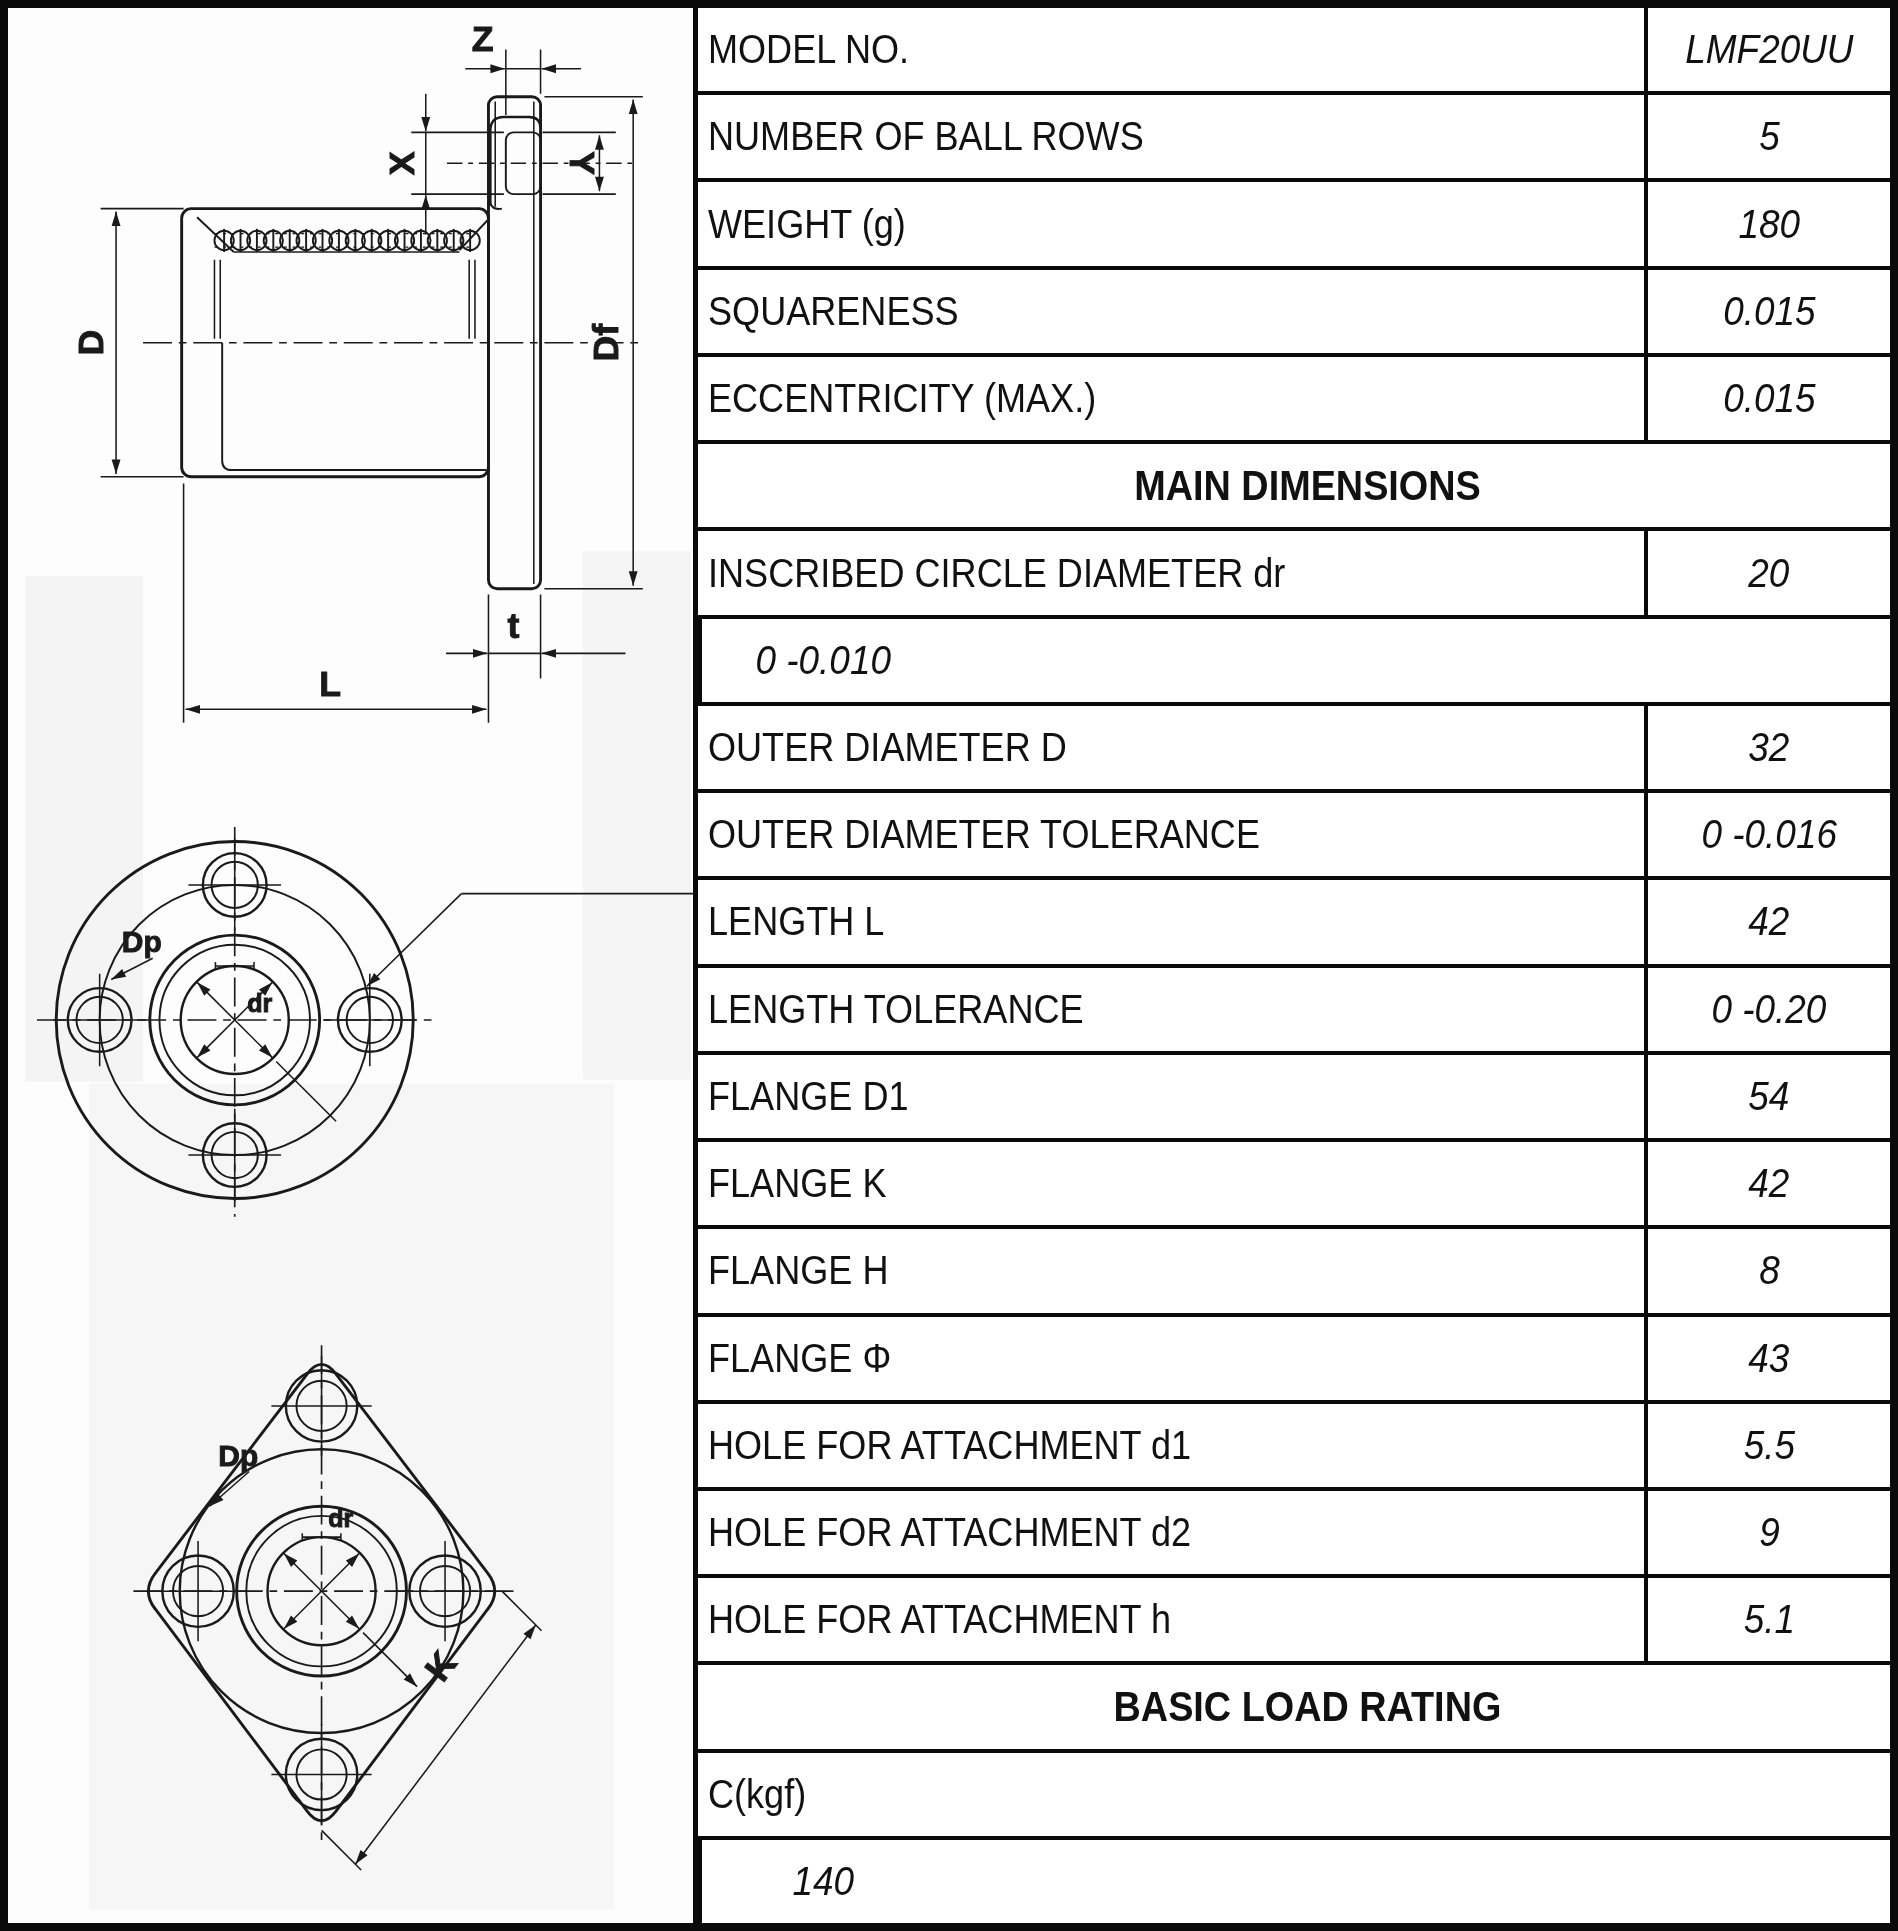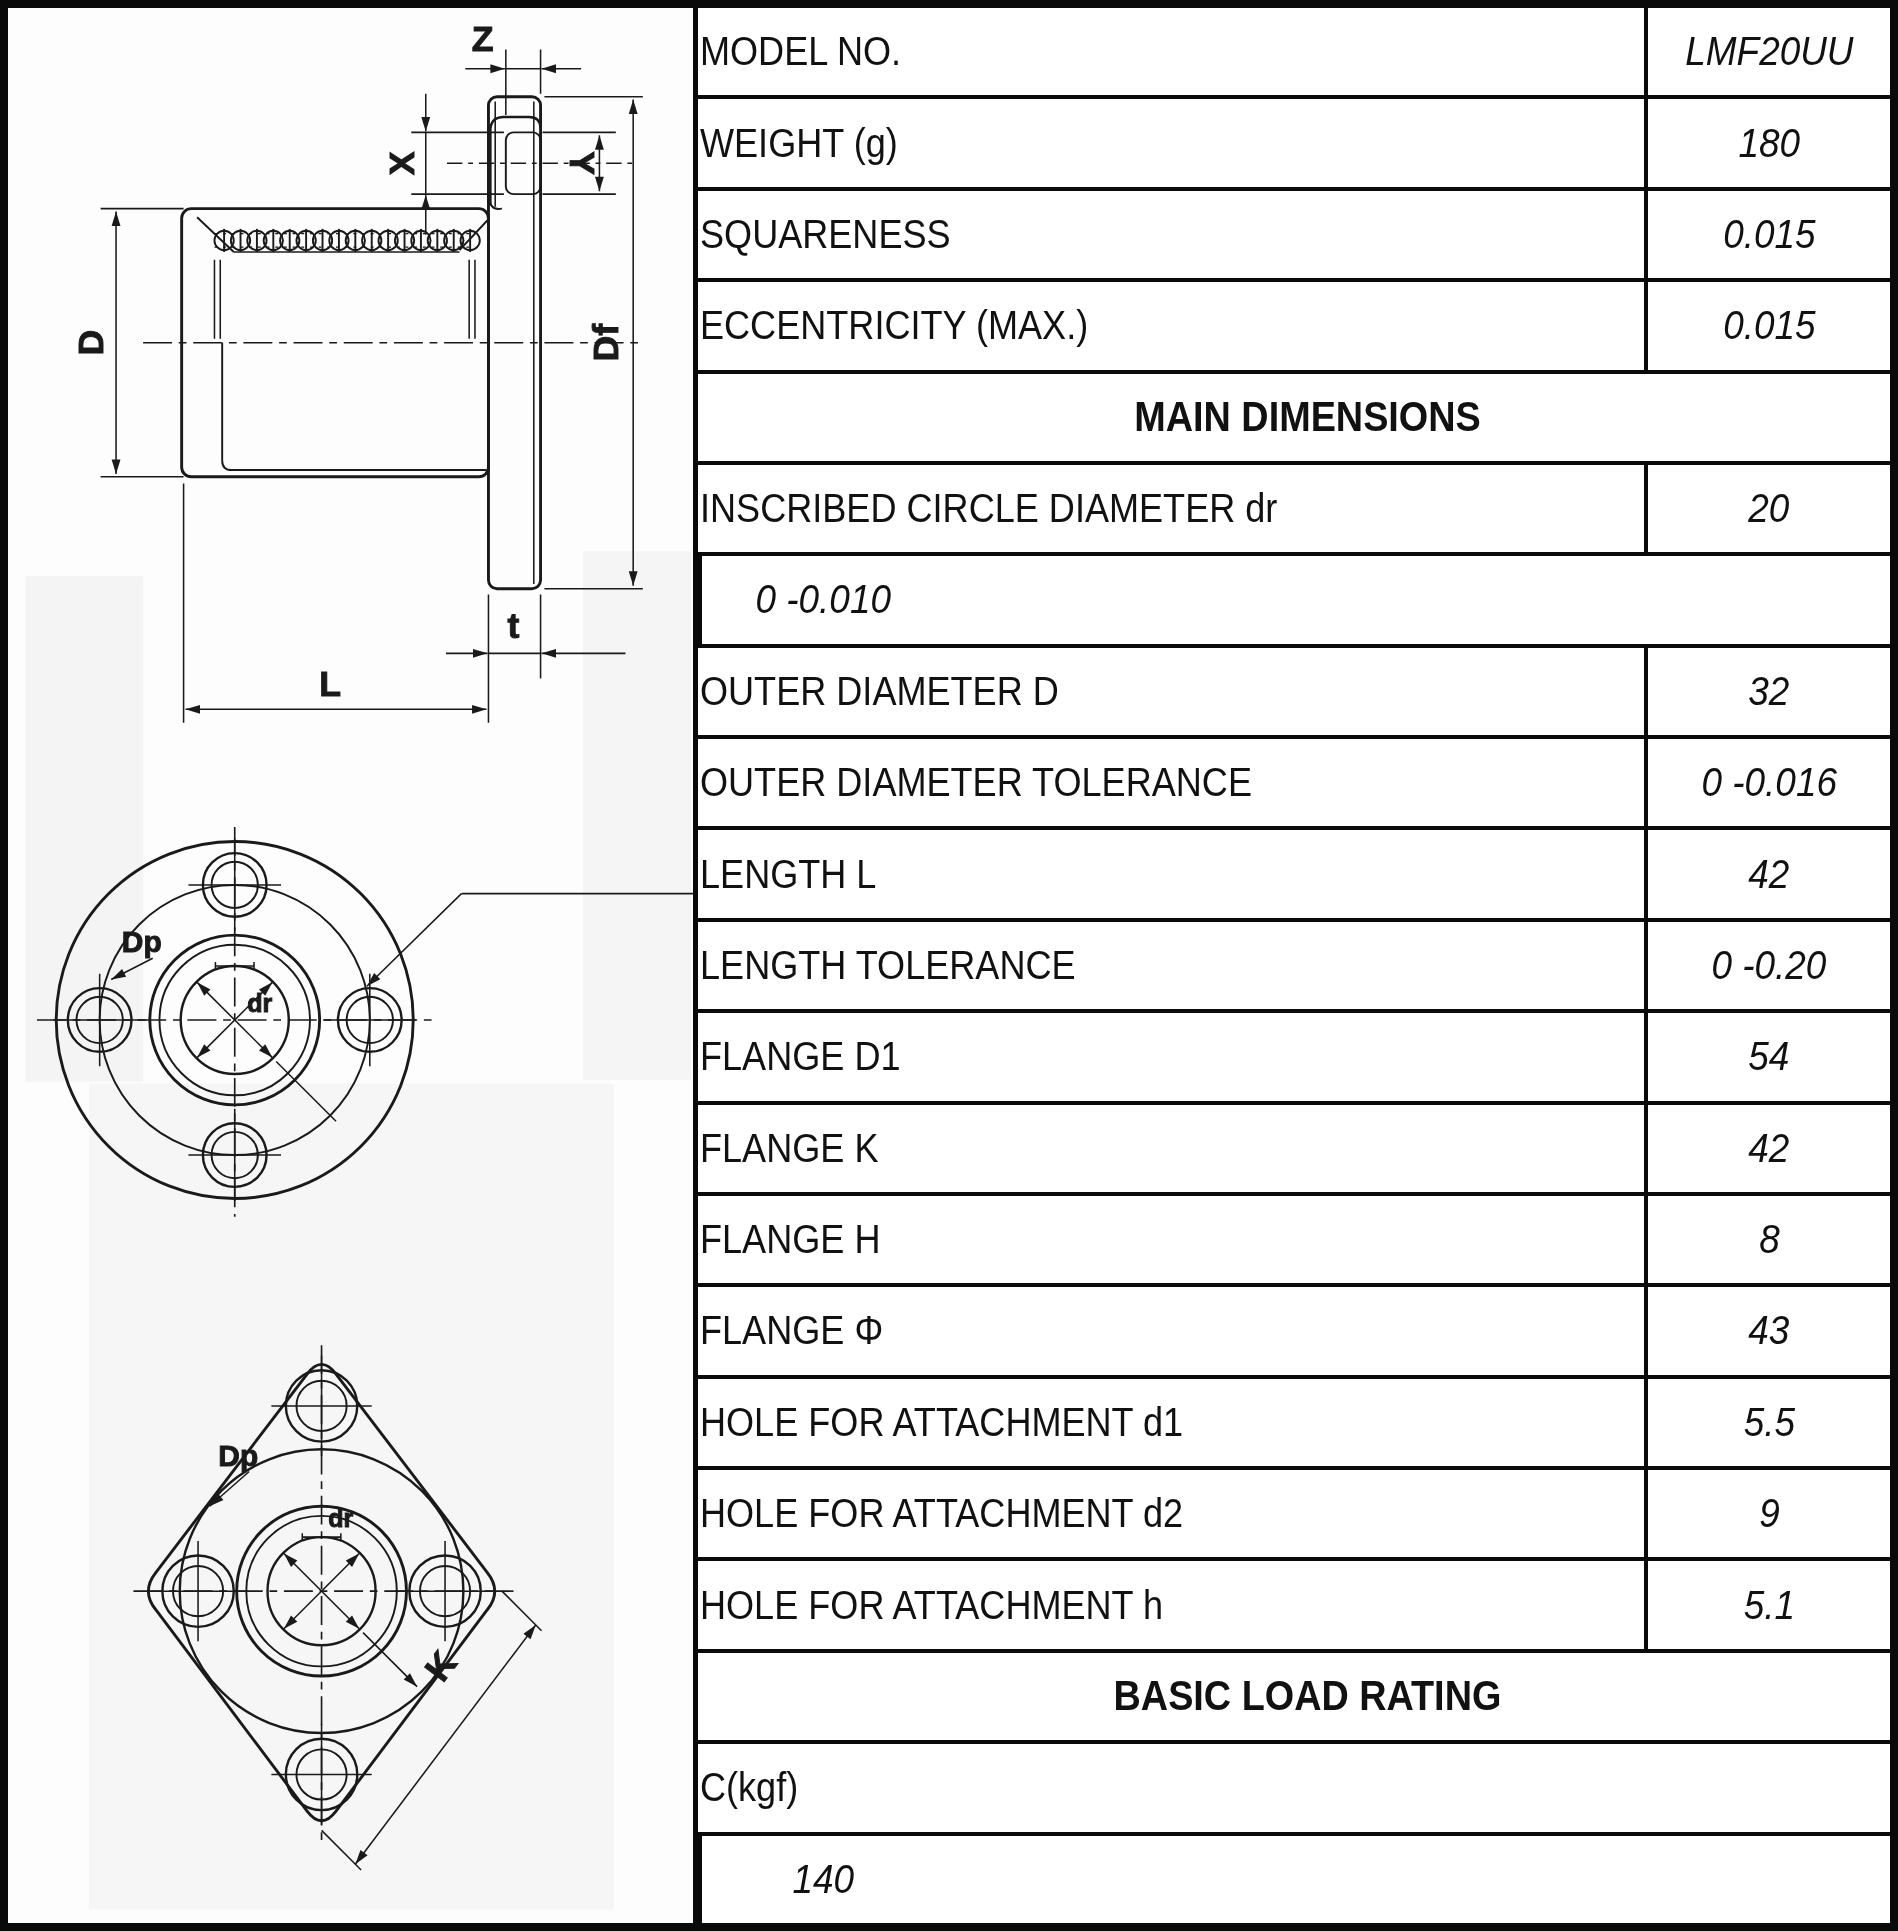--- a/index.html
+++ b/index.html
@@ -8,21 +8,21 @@
     background:#ffffff;border:8.7px solid #0a0a0a;
     display:flex;flex-direction:row;
     font-family:"Liberation Sans", sans-serif;color:#111;
     position:relative;
   }
   .panel{width:685px;flex:0 0 685px;background:#fdfdfd;position:relative;overflow:hidden;}
   .panel svg{display:block;width:685px;height:1914px;}
   .spec-table{flex:1;display:flex;flex-direction:column;border-left:5.8px solid #0a0a0a;background:#fff;}
   .row{flex:1;display:flex;align-items:stretch;border-top:4.8px solid #0a0a0a;min-height:0;}
   .row:first-child{border-top:none;}
-  .cell-label{flex:1;display:flex;align-items:center;padding-left:2px;overflow:hidden;}
+  .cell-label{flex:1;display:flex;align-items:center;padding-left:10px;overflow:hidden;}
   .cell-value{flex:0 0 242px;border-left:4.8px solid #0a0a0a;display:flex;align-items:center;justify-content:center;font-style:italic;}
   .section-cell{flex:1;display:flex;align-items:center;justify-content:center;margin-left:27px;}
   .lbl{font-size:41px;letter-spacing:0px;transform:scaleX(0.88);transform-origin:left center;white-space:nowrap;}
   .val{font-size:41px;transform:scaleX(0.90);transform-origin:center center;white-space:nowrap;}
   .sq{font-size:42px;font-weight:bold;transform:scaleX(0.90);transform-origin:center center;white-space:nowrap;}
 
   
   .ln{stroke:#1a1a1a;fill:none;}
   .s3{stroke-width:3;}
   .s25{stroke-width:2.5;}
@@ -229,20 +229,28 @@
       <div class="row">
         <div class="cell-label">
           <span class="lbl">MODEL NO.</span>
         </div>
         <div class="cell-value">
           <span class="val">LMF20UU</span>
         </div>
       </div>
       <div class="row">
         <div class="cell-label">
+          <span class="lbl">NUMBER OF BALL ROWS</span>
+        </div>
+        <div class="cell-value">
+          <span class="val">5</span>
+        </div>
+      </div>
+      <div class="row">
+        <div class="cell-label">
           <span class="lbl">WEIGHT (g)</span>
         </div>
         <div class="cell-value">
           <span class="val">180</span>
         </div>
       </div>
       <div class="row">
         <div class="cell-label">
           <span class="lbl">SQUARENESS</span>
         </div>

